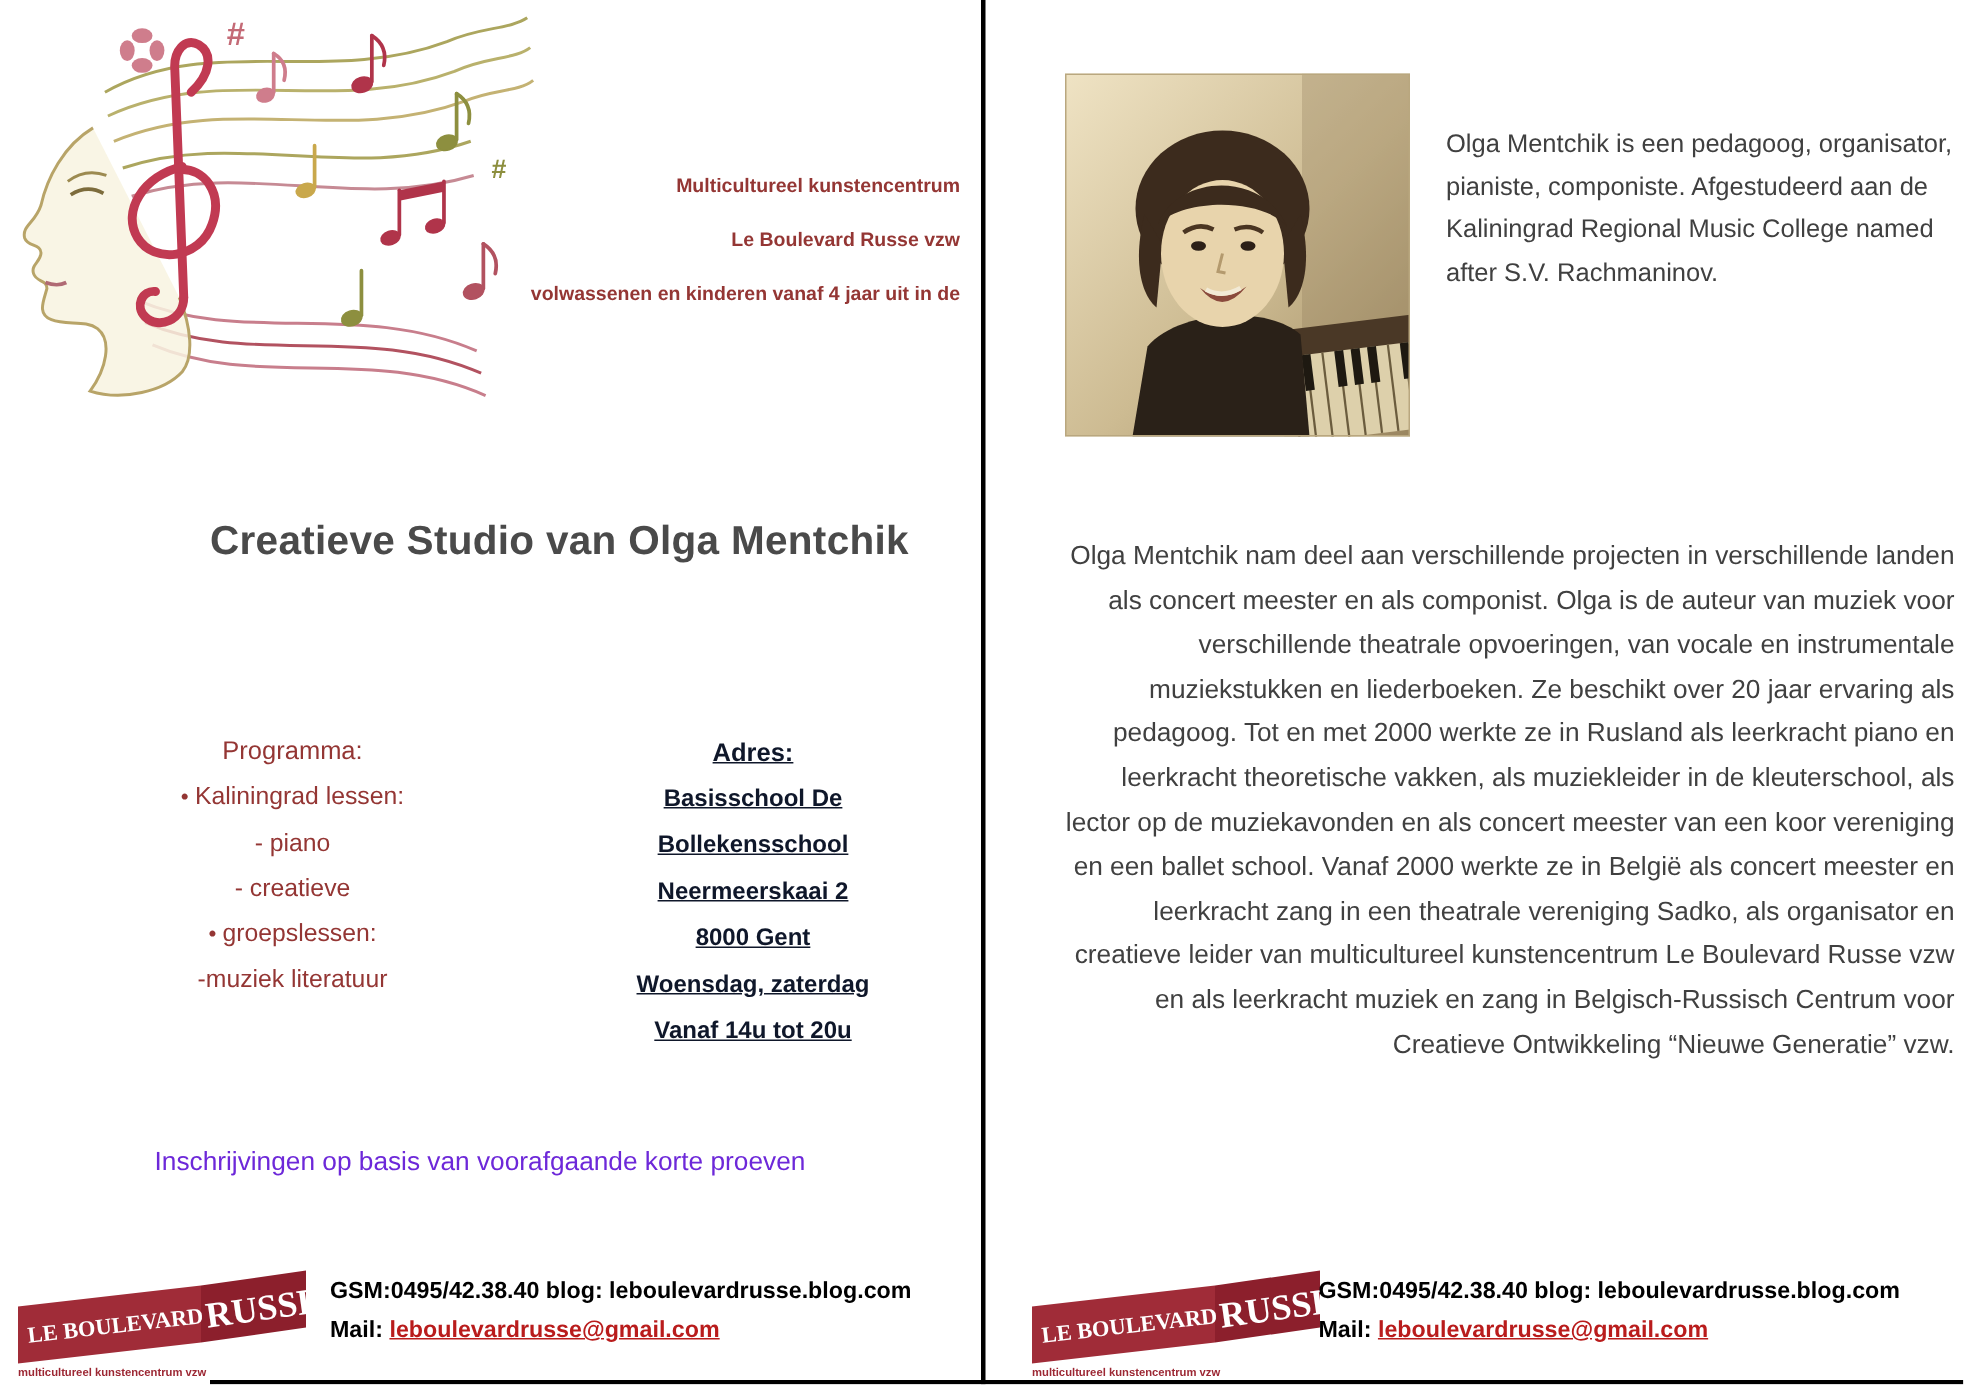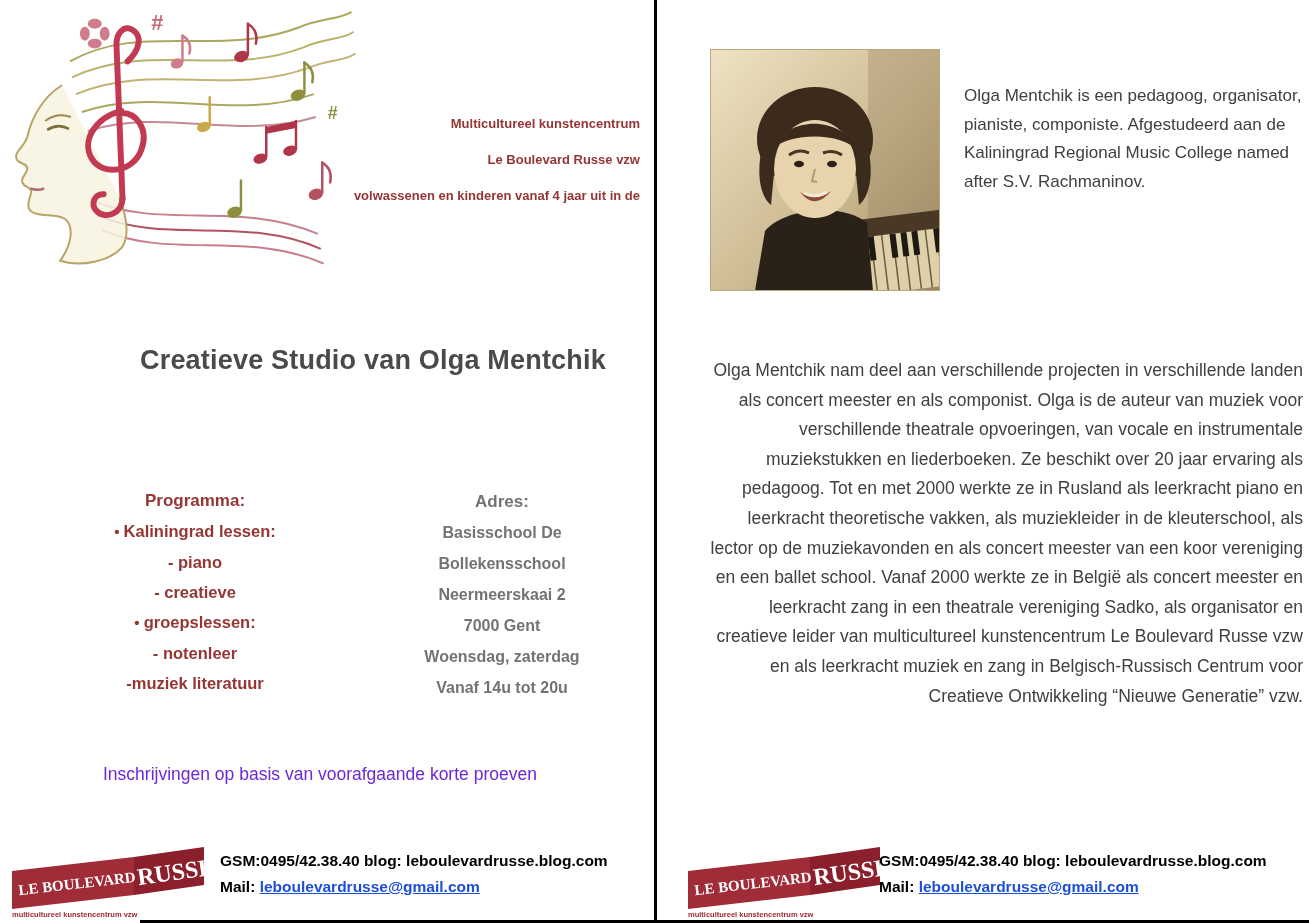--- a/index.html
+++ b/index.html
@@ -11,46 +11,46 @@
   .divider { position:absolute; left:654px; top:0; width:3px; height:923px; background:#000; }
   .bottom-rule { position:absolute; left:140px; bottom:0; width:1169px; height:3px; background:#000; }
 
   
   .art { position:absolute; left:0; top:0; width:358px; height:342px; }
   .invite { position:absolute; left:235px; top:106px; width:405px; text-align:right;
             color:#943634; font-weight:bold; font-size:13px; line-height:36px; }
   .page-title { position:absolute; left:140px; top:334px; font-size:27px; font-weight:bold;
                 color:#4a4a4a; letter-spacing:0.2px;margin-top:11px; }
   .programma { position:absolute; left:82px; top:486px; width:226px; text-align:center;
-               color:#943634; font-weight:bold; font-size:16.5px; line-height:30px; }
+               color:#943634; font-weight:normal; font-size:16.5px; line-height:30px; }
   .programma .hd { font-size:17px; }
   .prog-item.bulleted::before { content:"•  "; font-size:15px; }
   .adres { position:absolute; left:378px; top:486px; width:248px; text-align:center;
-           color:#737373; font-weight:bold; font-size:16px; line-height:31px; }
+           color:#0f172a; font-weight:bold; font-size:16px; line-height:31px;text-decoration:underline; }
   .adres .hd { font-size:17px; }
   .note { position:absolute; left:103px; top:764px; font-size:17.5px; color:#6d28d9; }
 
   
   .photo { position:absolute; left:710px; top:49px; width:230px; height:242px; }
   .bio-intro { position:absolute; left:964px; top:82px; width:338px; font-size:17px;
                line-height:28.5px; color:#404040; }
   .bio-body { position:absolute; left:705px; top:356px; width:598px; font-size:17.5px;
               line-height:29.6px; color:#404040;text-align:right; }
 
   
   .logo { position:absolute; width:200px; height:78px; }
   .logo-left { left:8px; top:841px; }
   .logo-right { left:684px; top:841px; }
   .logo text { font-family:"Liberation Serif", serif; font-weight:bold; }
   .logo .sub { font-family:"Liberation Sans", sans-serif; font-weight:bold; }
   .contact { position:absolute; font-size:15.5px; font-weight:bold; color:#000;
              line-height:26px; }
   .contact-left { left:220px; top:848px; }
   .contact-right { left:879px; top:848px; }
-  .contact a { color:#1d4ed8; text-decoration:underline; font-weight:bold; }
+  .contact a { color:#b91c1c; text-decoration:underline; font-weight:bold; }
 </style>
 </head>
 <body>
 
 <div class="sheet">
 
   <div>
 
     <svg class="art" viewBox="0 0 360 345">
       <g fill="none" stroke-width="2">
@@ -132,29 +132,28 @@
     </div>
 
     <div class="page-title">Creatieve Studio van Olga Mentchik</div>
 
     <div class="programma">
       <div class="hd">Programma:</div>
       <div class="prog-item bulleted">Kaliningrad lessen:</div>
       <div class="prog-item">- piano</div>
       <div class="prog-item">- creatieve</div>
       <div class="prog-item bulleted">groepslessen:</div>
-      <div class="prog-item">- notenleer</div>
       <div class="prog-item">-muziek literatuur</div>
     </div>
 
     <div class="adres">
       <div class="hd">Adres:</div>
       <div>Basisschool De Bollekensschool</div>
       <div>Neermeerskaai 2</div>
-      <div>7000 Gent</div>
+      <div>8000 Gent</div>
       <div>Woensdag, zaterdag</div>
       <div>Vanaf 14u tot 20u</div>
     </div>
 
     <div class="note">Inschrijvingen op basis van voorafgaande korte proeven</div>
 
     <svg class="logo logo-left" viewBox="0 0 200 78">
       <polygon points="4,30 126,16 126,54 4,68" fill="#a02c38"></polygon>
       <polygon points="126,16 196,6 196,44 126,54" fill="#8c1f2c"></polygon>
       <text x="10" y="48" font-size="15" fill="#ffffff" transform="rotate(-6.5 65 42)">LE BOULEVARD</text>

